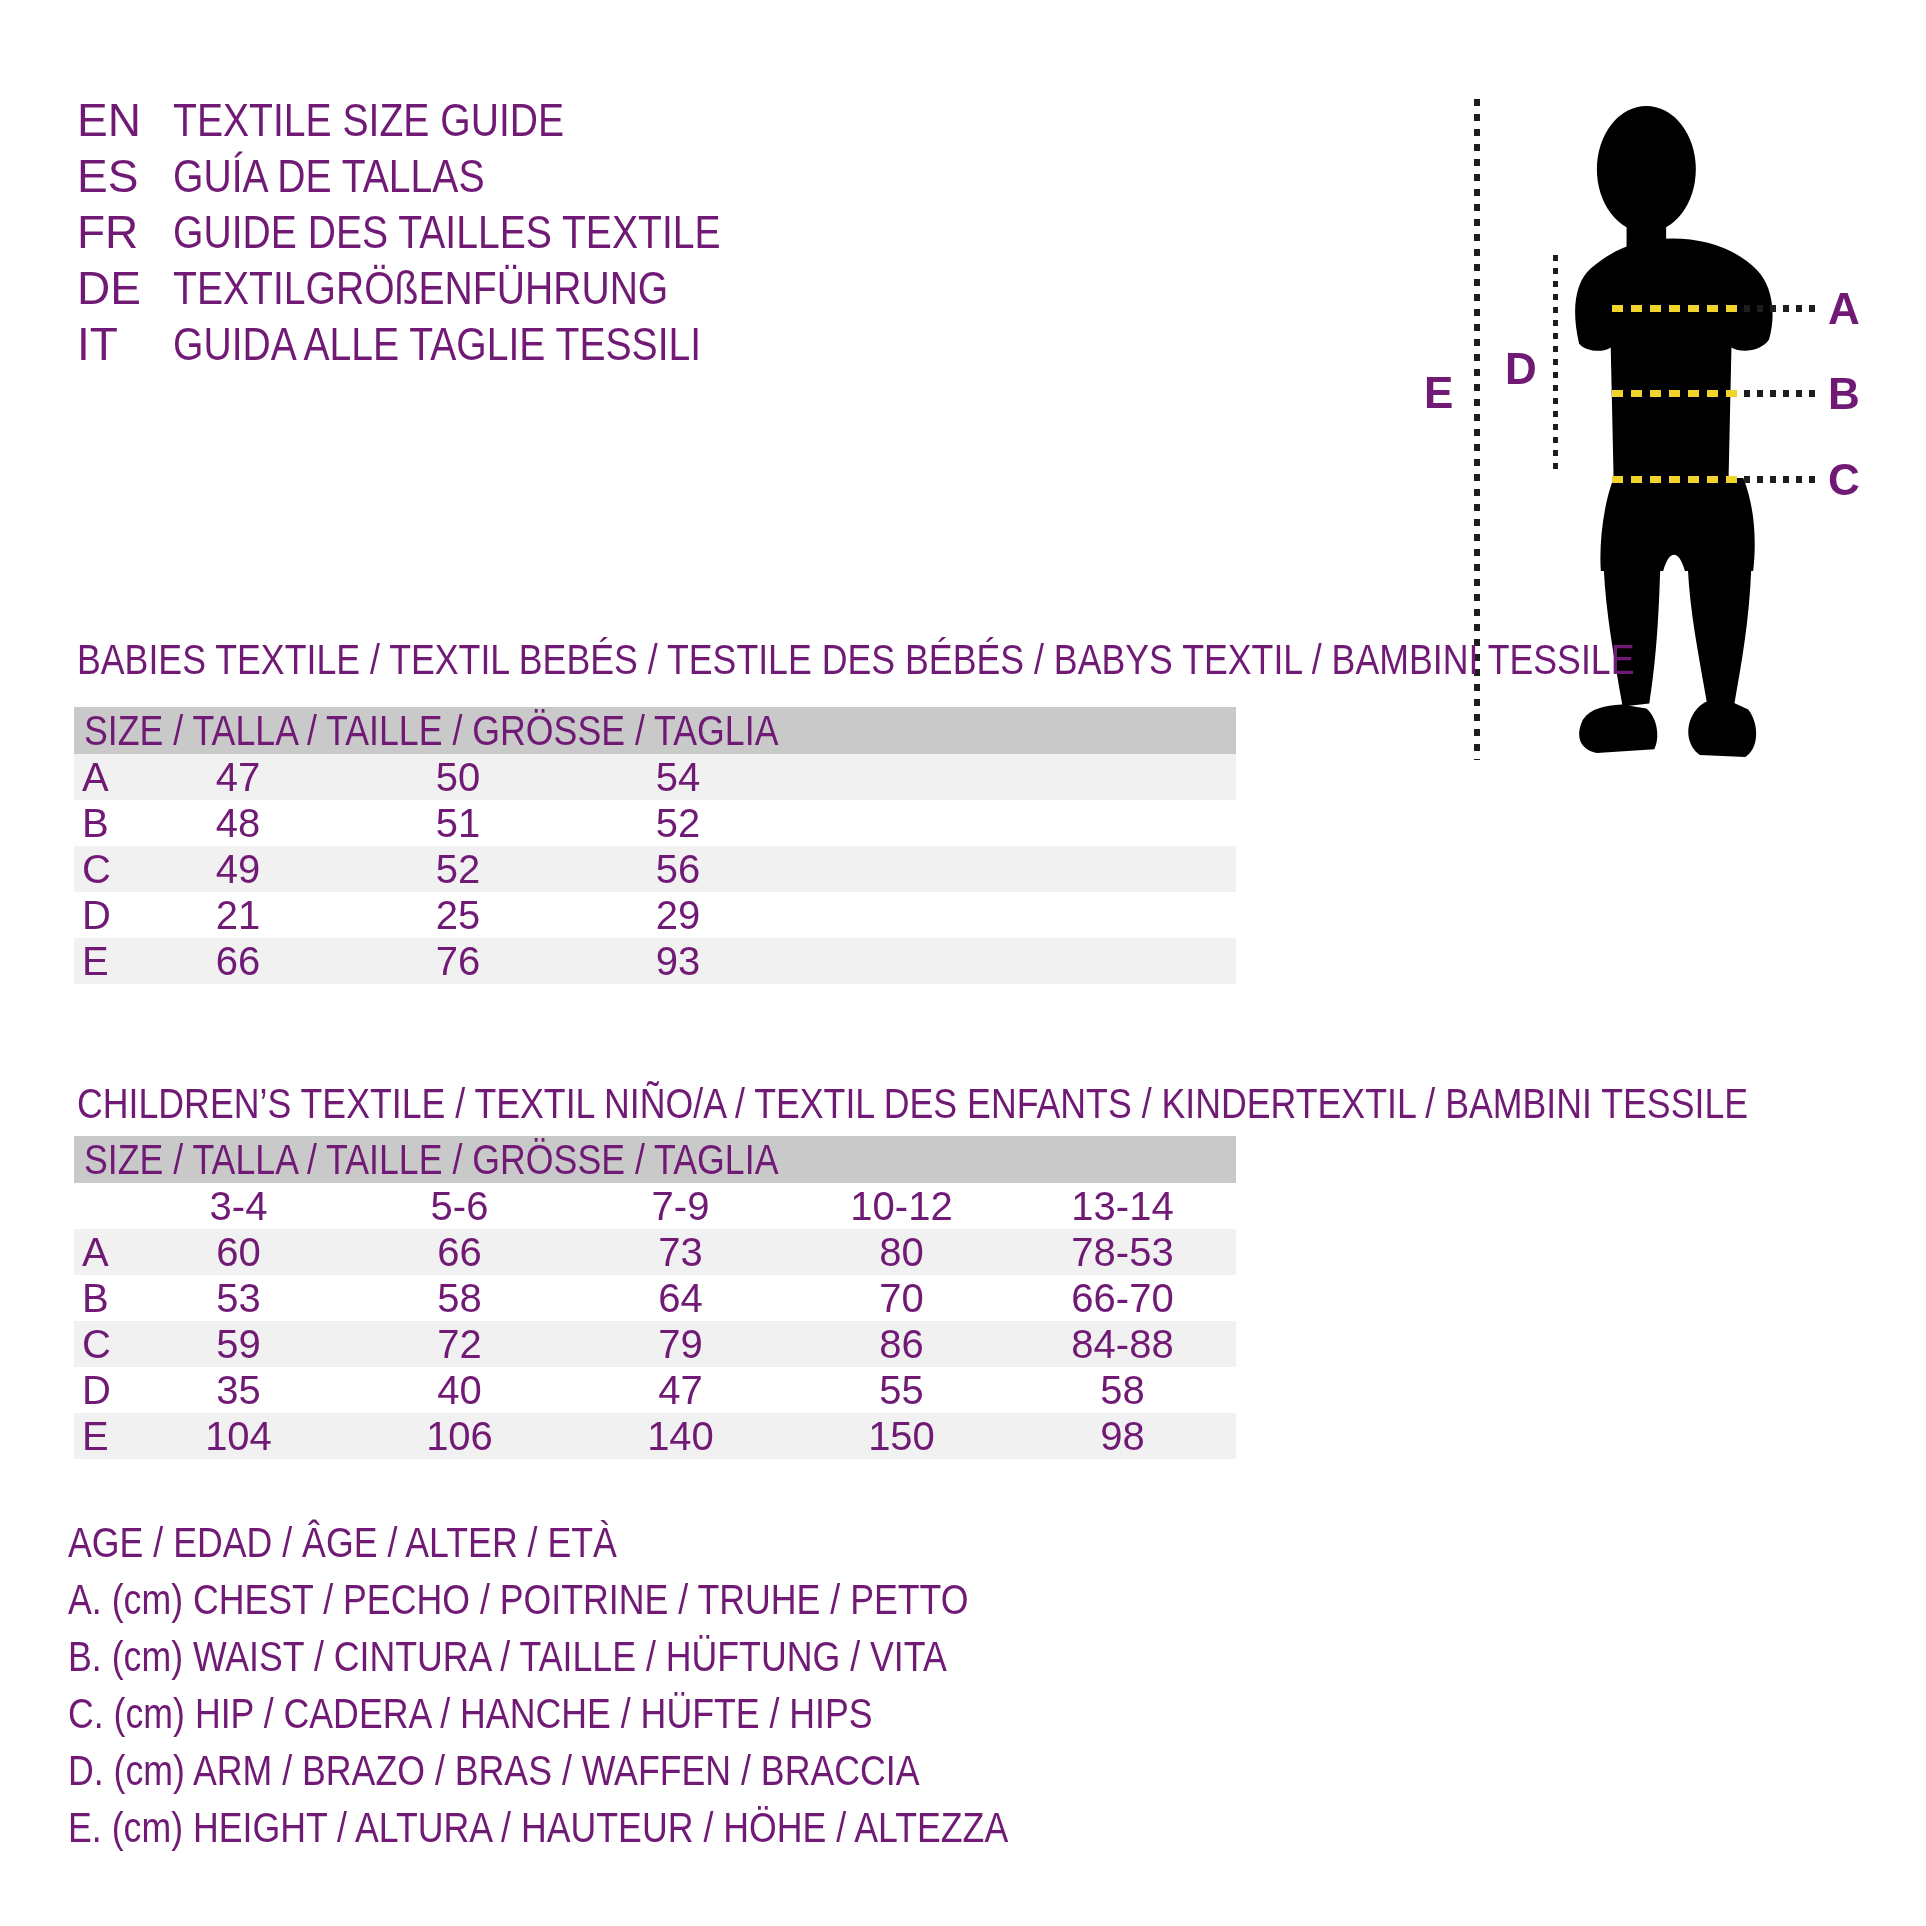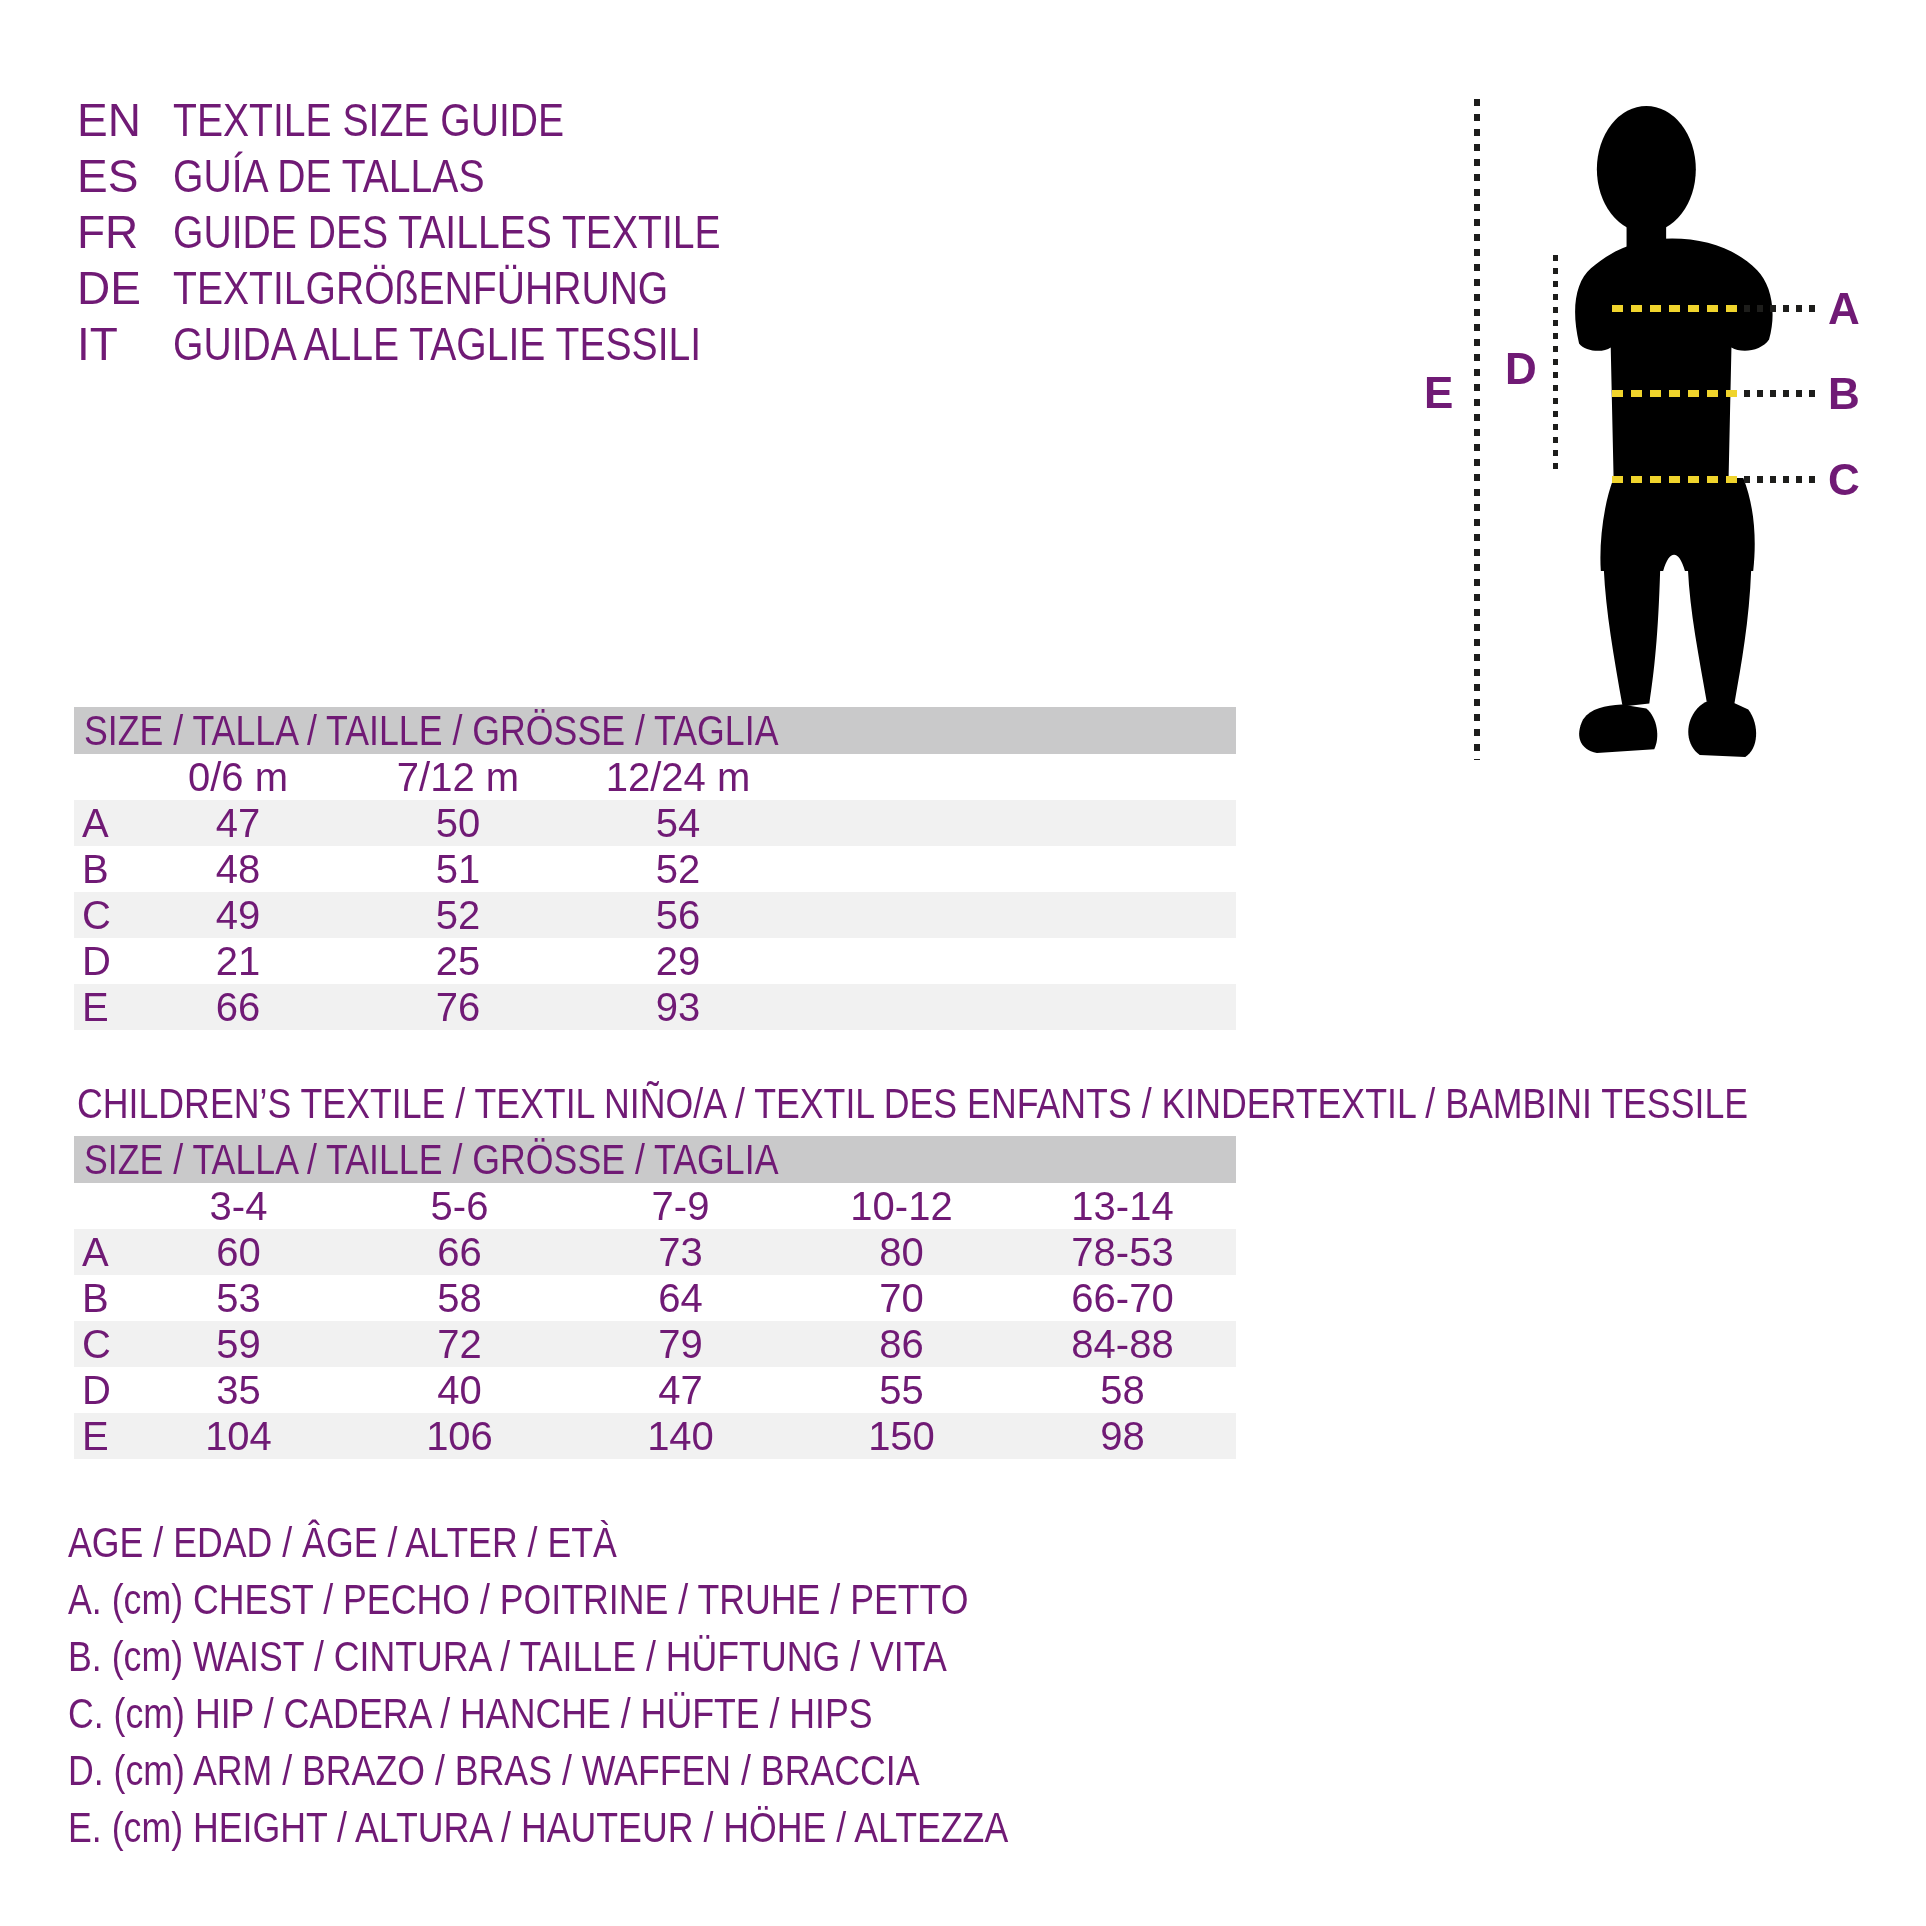--- a/index.html
+++ b/index.html
@@ -103,30 +103,24 @@
 
     <div class="dash-y line-b"></div>
     <div class="dash-k line-b"></div>
     <div class="fig-label b-label">B</div>
 
     <div class="dash-y line-c"></div>
     <div class="dash-k line-c"></div>
     <div class="fig-label c-label">C</div>
   </div>
 
+  <div class="sec-heading babies"><span class="cond">BABIES TEXTILE / TEXTIL BEBÉS / TESTILE DES BÉBÉS / BABYS TEXTIL / BAMBINI TESSILE</span></div>
 
   <div class="size-table babies">
     <div class="size-bar"><span class="cond">SIZE / TALLA / TAILLE / GRÖSSE / TAGLIA</span></div>
-    <div class="trow b3">
-      <div class="cell letter"></div>
-      <div class="cell">0/6 m</div>
-      <div class="cell">7/12 m</div>
-      <div class="cell">12/24 m</div>
-      <div class="cell"></div>
-    </div>
     <div class="trow b3 zebra">
       <div class="cell letter">A</div>
       <div class="cell">47</div>
       <div class="cell">50</div>
       <div class="cell">54</div>
       <div class="cell"></div>
     </div>
     <div class="trow b3">
       <div class="cell letter">B</div>
       <div class="cell">48</div>

